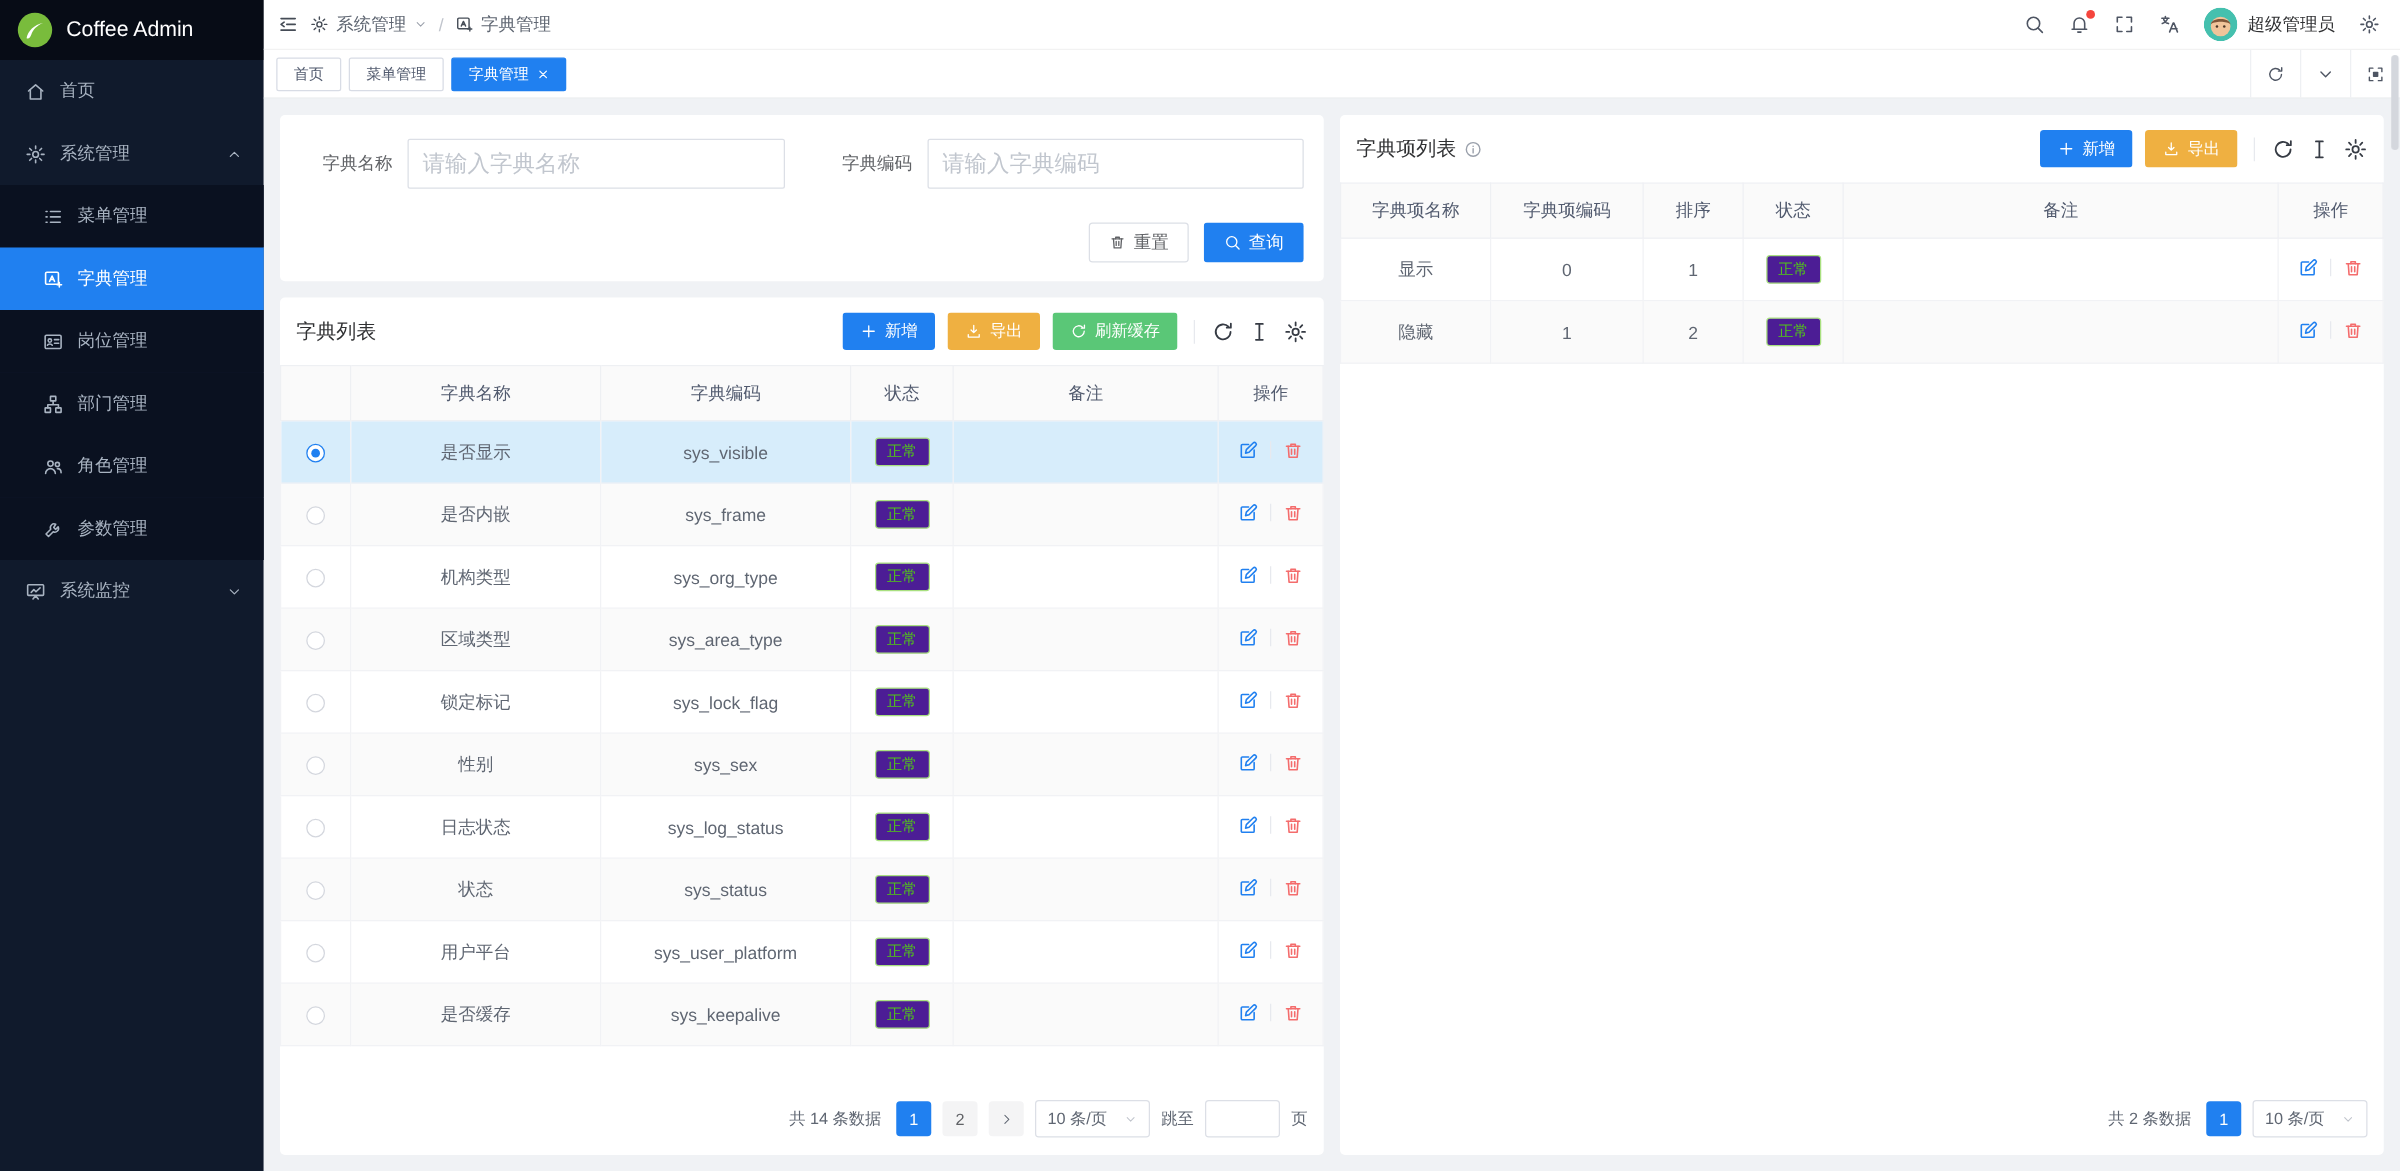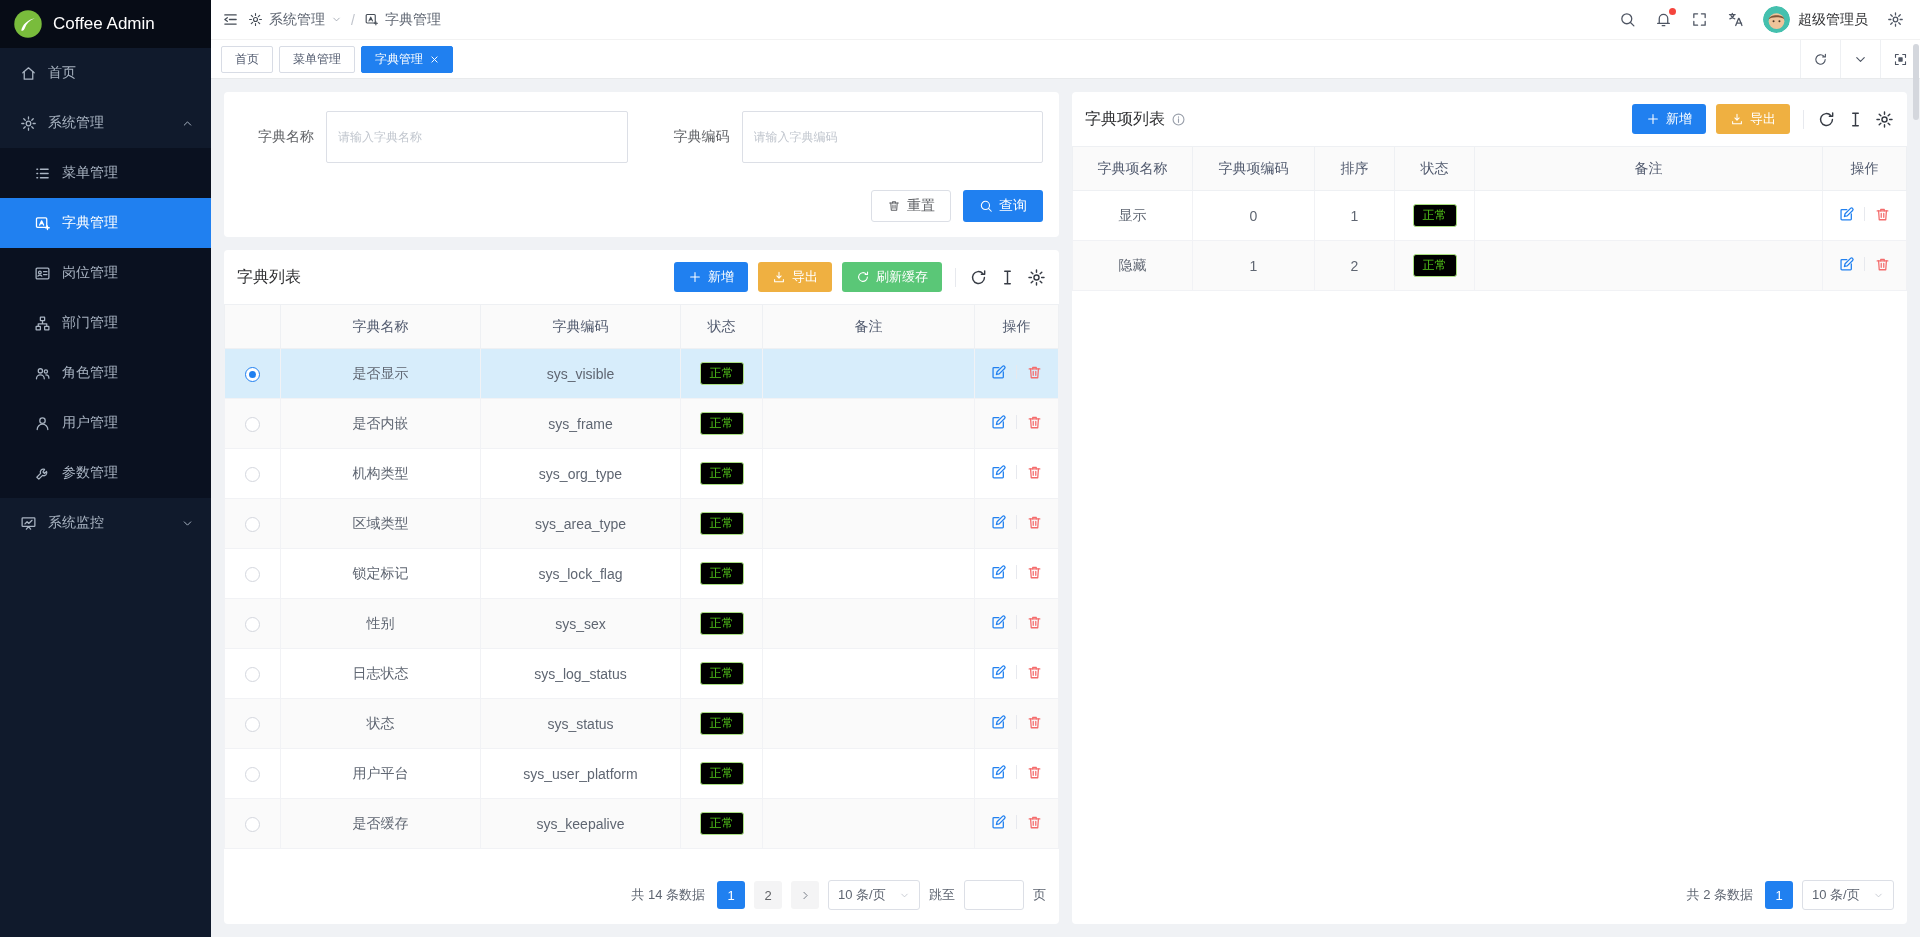--- a/index.html
+++ b/index.html
@@ -47,21 +47,21 @@
 
   .content { flex:1; min-height:0; padding:13px; display:flex; gap:13px; background:#f0f2f5; }
   .col { flex:1; min-width:0; display:flex; flex-direction:column; }
   .card { background:#fff; border-radius:4px; }
 
   
   .search-card { padding:19px 16px 15px; margin-bottom:13px; flex-shrink:0; }
   .form-row { display:flex; }
   .form-item { flex:1; display:flex; align-items:center; min-width:0; padding-right:28px; }
   .form-label { width:74px; flex-shrink:0; text-align:right; margin-right:12px; font-size:14px; color:#606266; }
-  .tin { flex:1; height:52px; border:1px solid #dcdfe6; border-radius:2px; padding:0 11px; font-size:12px; color:#6d28d9; outline:none; min-width:0; }
+  .tin { flex:1; height:40px; border:1px solid #dcdfe6; border-radius:2px; padding:0 11px; font-size:18px; color:#6d28d9; outline:none; min-width:0; }
   .tin::placeholder { color:#c1c6ce; }
   .btn-row { display:flex; justify-content:flex-end; gap:12px; margin-top:27px; }
 
   .btn { height:32px; border:1px solid transparent; border-radius:3px; padding:0 15px; font-size:14px; display:inline-flex; align-items:center; gap:6px; cursor:pointer; background:#fff; }
   .btn .ic { width:14px; height:14px; }
   .btn-plain { border-color:#dcdfe6; color:#606266; }
   .btn-primary { background:#2080f0; color:#fff; }
   .btn-warning { background:#efb041; color:#fff; }
   .btn-success { background:#5ac777; color:#fff; }
   .btn-sm { height:30px; font-size:13px; padding:0 13px; }
@@ -78,21 +78,21 @@
   table { width:100%; border-collapse:collapse; table-layout:fixed; }
   th { height:44px; background:#fafafa; font-size:14px; font-weight:500; color:#515a6e; border:1px solid #eef0f3; }
   td { height:50px; text-align:center; font-size:14px; color:#5f6672; border:1px solid #f1f2f5; }
   tbody tr.zebra { background:#fafafa; }
   tbody tr.selected { background:#d7edfb; }
 
   .radio { display:inline-block; width:15px; height:15px; border-radius:50%; border:1px solid #d4d7de; background:#fff; position:relative; cursor:pointer; vertical-align:middle; }
   .radio.checked { border:1.5px solid #2080f0; }
   .radio.checked::after { content:""; position:absolute; left:50%; top:50%; width:7px; height:7px; margin:-3.5px 0 0 -3.5px; border-radius:50%; background:#2080f0; }
 
-  .tag-green { display:inline-block; padding:3px 9px; font-size:12px; line-height:1.25; color:#52c41a; background:#000000; border:1px solid #a9e080; border-radius:3px; }
+  .tag-green { display:inline-block; padding:3px 9px; font-size:12px; line-height:1.25; color:#52c41a; background:#4c1d95; border:1px solid #a9e080; border-radius:3px; }
 
   .ops { display:inline-flex; align-items:center; gap:9px; }
   .op { width:17px; height:17px; display:inline-flex; cursor:pointer; }
   .op.edit { color:#2080f0; }
   .op.del { color:#f46c6c; }
   .op-div { width:1px; height:14px; background:#e7e9ee; }
 
   .pager { margin-top:auto; height:58px; flex-shrink:0; display:flex; align-items:center; justify-content:flex-end; gap:9px; padding:0 13px; font-size:13px; color:#5f6672; }
   .pg-total { margin-right:3px; }
   .pg-num { min-width:28px; height:28px; padding:0 4px; border-radius:3px; background:#f4f4f5; color:#606266; display:inline-flex; align-items:center; justify-content:center; cursor:pointer; }
@@ -193,30 +193,20 @@
         <div class="menu-item level2">
      <span class="mi">
             <svg viewBox="0 0 24 24" fill="none" stroke="currentColor" stroke-width="1.8" stroke-linecap="round" stroke-linejoin="round">
               <circle cx="9" cy="8.3" r="3"></circle>
               <path d="M3.5 19.5c0-3 2.5-5.5 5.5-5.5s5.5 2.5 5.5 5.5"></path>
               <circle cx="16.8" cy="9.2" r="2.3"></circle>
               <path d="M16.8 14c2.5 0 4.2 2 4.2 4.6"></path>
             </svg>
           </span>
      <span>角色管理</span>
-
-   </div>
-        <div class="menu-item level2">
-     <span class="mi">
-            <svg viewBox="0 0 24 24" fill="none" stroke="currentColor" stroke-width="1.8" stroke-linecap="round" stroke-linejoin="round">
-              <circle cx="12" cy="8" r="3.8"></circle>
-              <path d="M4.5 20.5c0-4.1 3.4-7.5 7.5-7.5s7.5 3.4 7.5 7.5"></path>
-            </svg>
-          </span>
-     <span>用户管理</span>
 
    </div>
         <div class="menu-item level2">
      <span class="mi">
             <svg viewBox="0 0 24 24" fill="none" stroke="currentColor" stroke-width="1.8" stroke-linecap="round" stroke-linejoin="round">
               <path d="M14.9 6.2a4.2 4.2 0 0 0-5.6 5.6L4 17.2 6.8 20l5.3-5.3a4.2 4.2 0 0 0 5.6-5.6l-2.9 2.9-2.1-2.1z"></path>
             </svg>
           </span>
      <span>参数管理</span>
 

